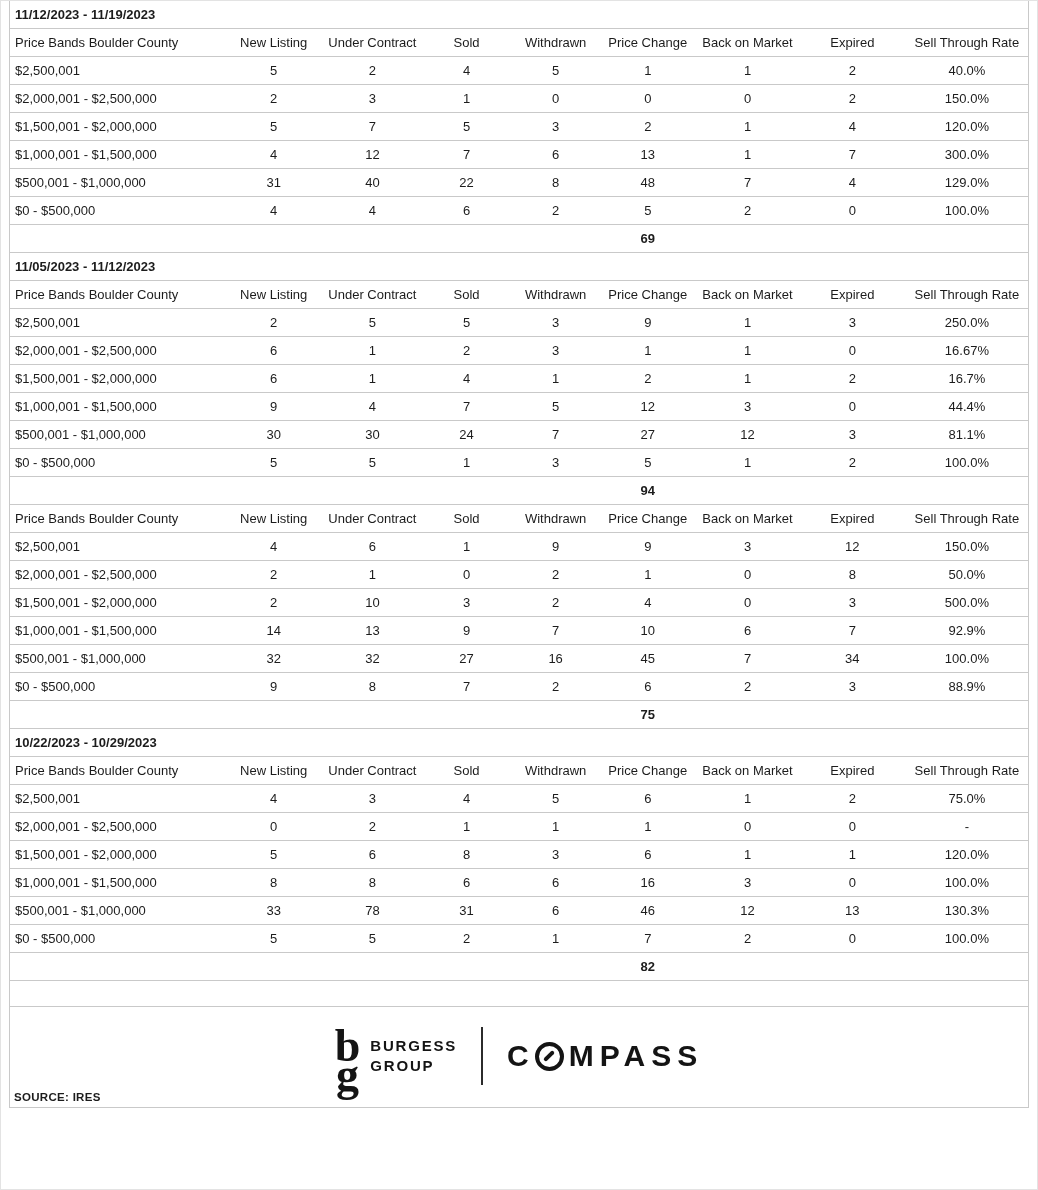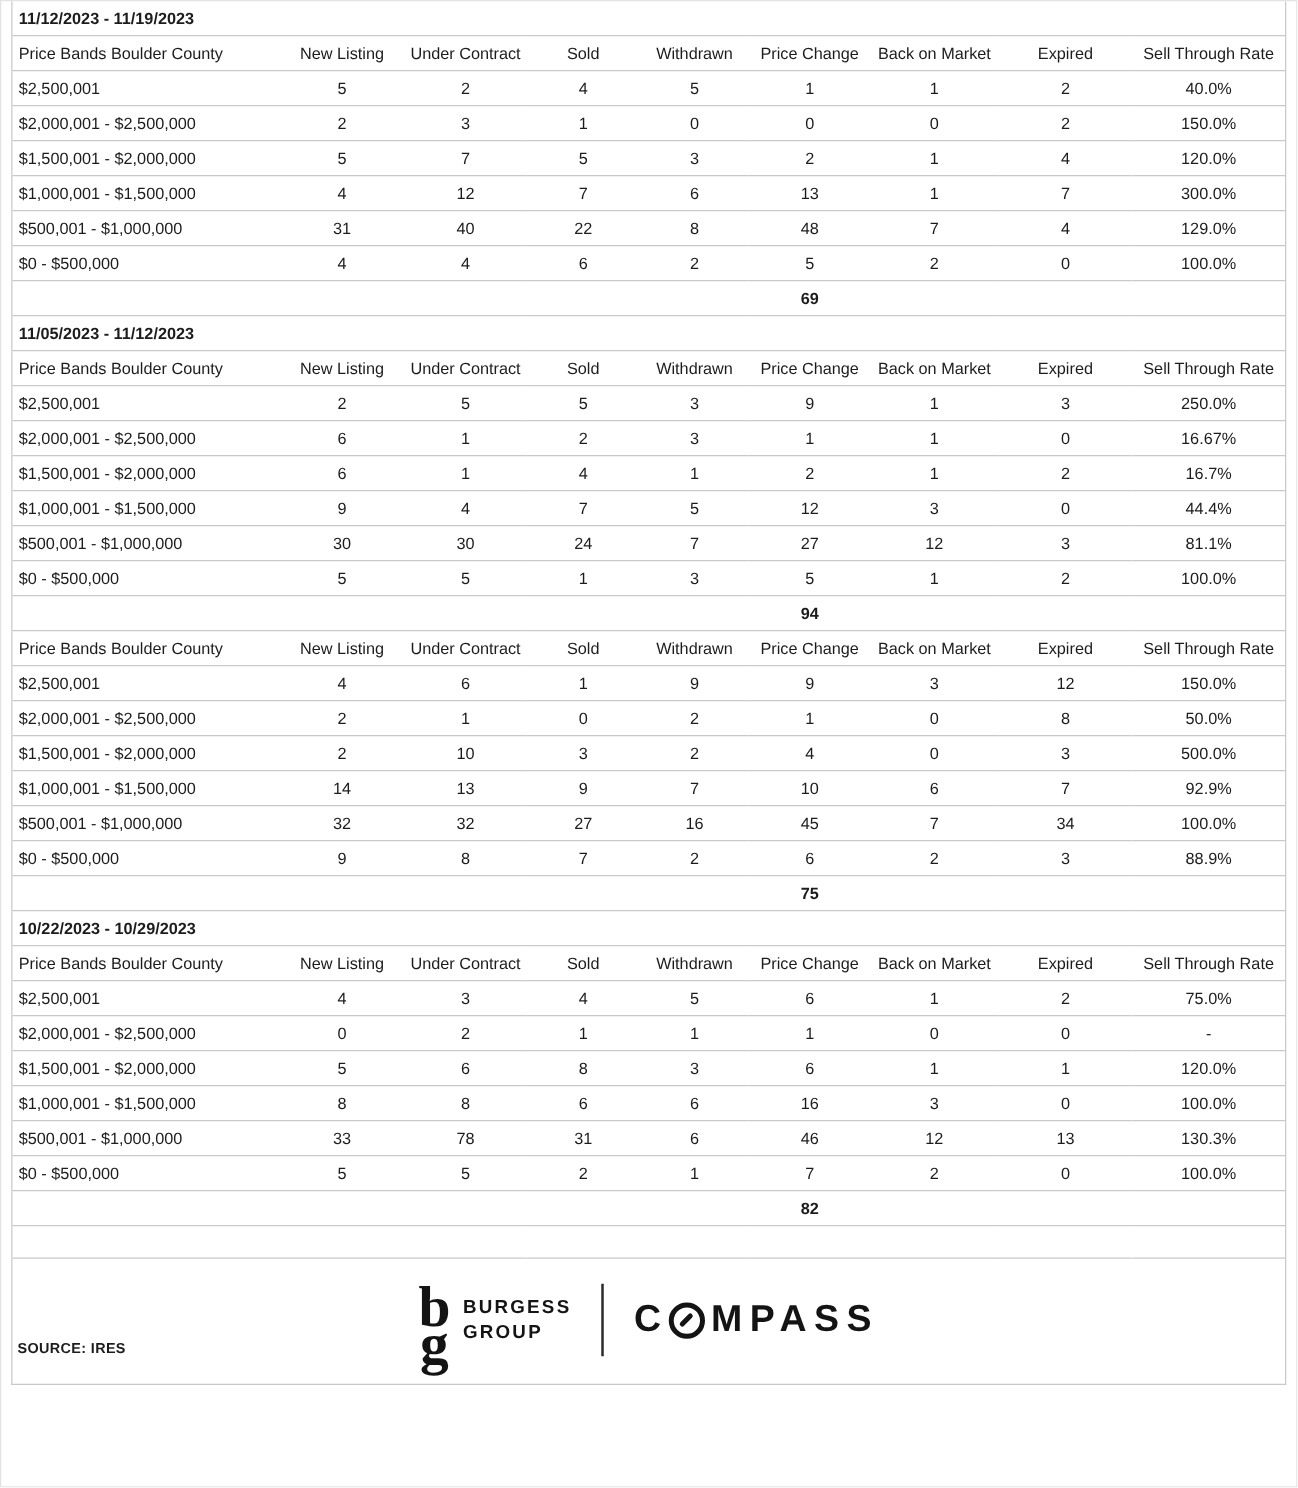--- a/index.html
+++ b/index.html
@@ -73,21 +73,21 @@
     position:relative;display:inline-block;
     margin:0 5px 0 0;
   }
   .compass-needle{
     position:absolute;left:50%;top:50%;
     width:13px;height:4px;border-radius:2px;
     background:#141414;
     transform:translate(-50%,-50%) rotate(-45deg);
   }
   .source{
-    position:absolute;left:4px;bottom:22px;
+    position:absolute;left:4px;bottom:4px;
     font-size:11.5px;font-weight:bold;letter-spacing:0.3px;
   }
 </style>
 </head>
 <body>
 
 <div class="page">
 
 
   <div class="frame">

